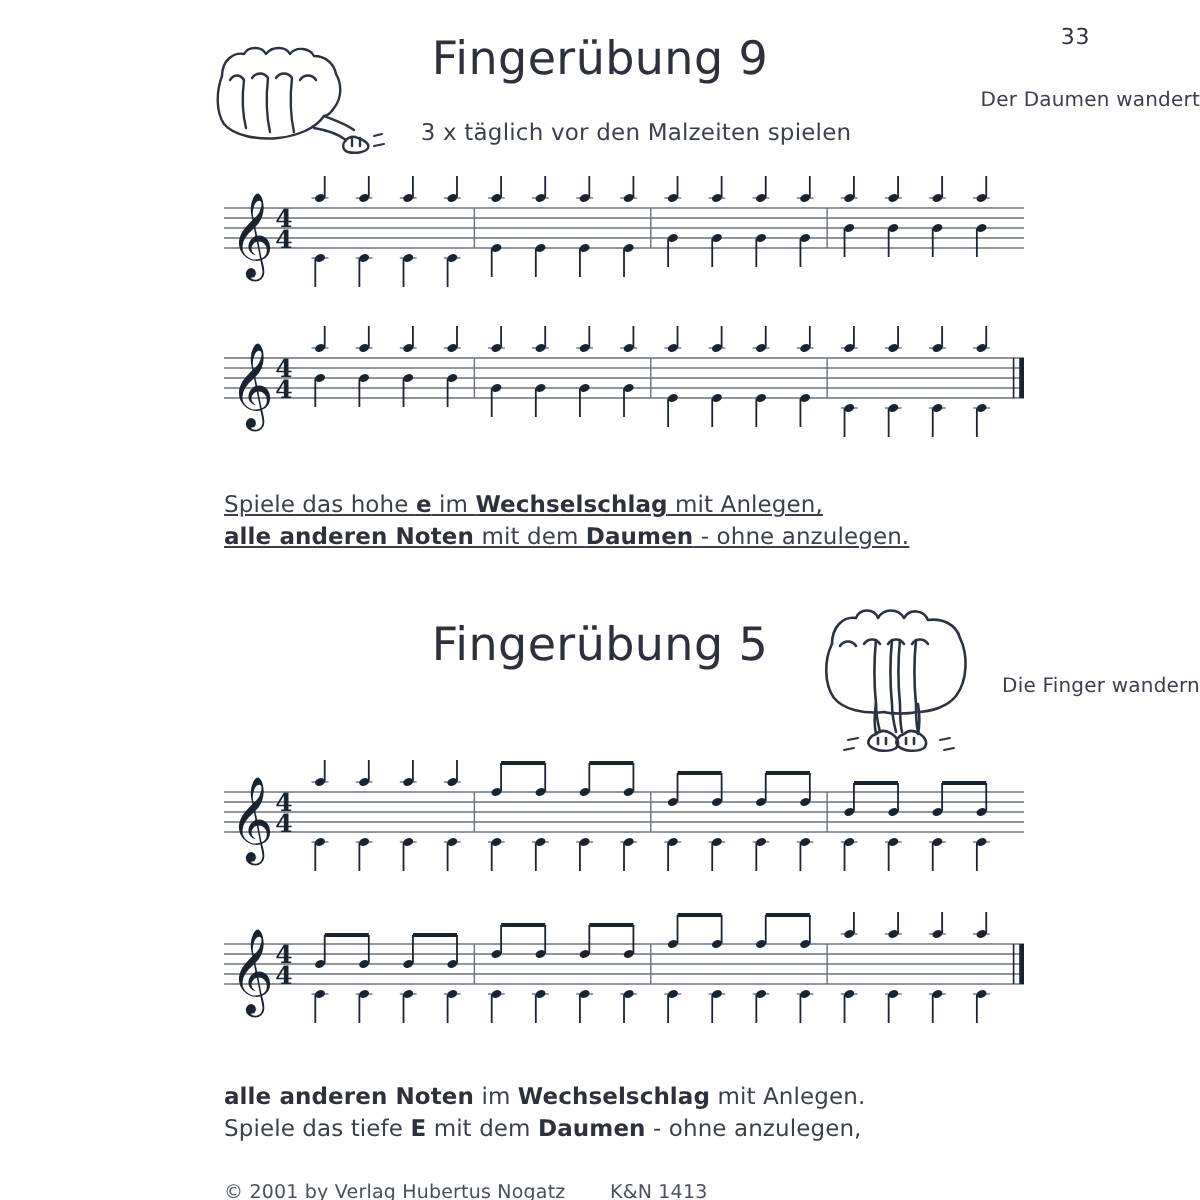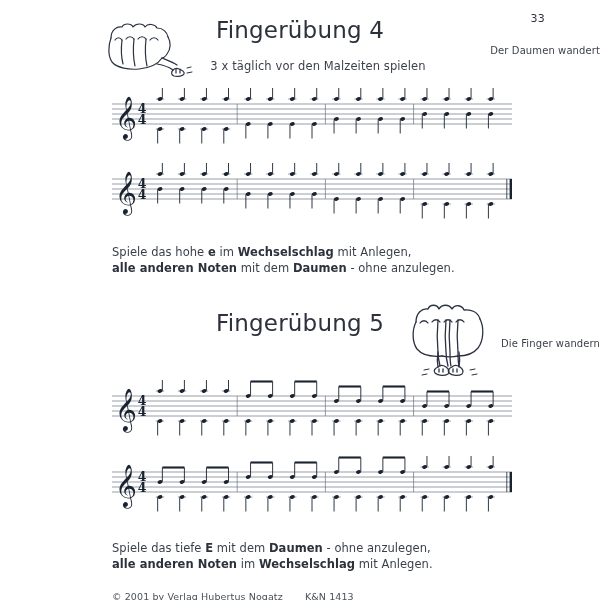--- a/index.html
+++ b/index.html
@@ -132,21 +132,21 @@
         <path d="M71,51 L71,55"></path>
         <path d="M75,51 L75,55"></path>
 
         <path d="M82,50 L86,49" stroke-width="1"></path>
         <path d="M82,55 L87,54" stroke-width="1"></path>
       </g>
     </svg>
   </div>
 
   <div class="ex-head" style="top:18px;">
-    <div class="ex-title">Fingerübung 4</div>
+    <div class="ex-title">Fingerübung 9</div>
     <div class="ex-sub1">Der Daumen wandert</div>
     <div class="ex-sub2">3 x täglich vor den Malzeiten spielen</div>
   </div>
 
   <div class="staff-wrap" style="left:112px; top:88px;">
     <svg id="sys0" width="400" height="68" viewBox="0 0 400 68">
         <g>
           <line x1="0" y1="16" x2="400" y2="16" stroke="#6b7280" stroke-width="0.7"></line>
           <line x1="0" y1="21" x2="400" y2="21" stroke="#6b7280" stroke-width="0.7"></line>
           <line x1="0" y1="26" x2="400" y2="26" stroke="#6b7280" stroke-width="0.7"></line>
@@ -359,21 +359,21 @@
           <line x1="226.7602564102564" y1="-3.5" x2="248.81153846153845" y2="-3.5" stroke="#1a2330" stroke-width="2.1" stroke-linecap="butt"></line>
           <line x1="270.8628205128205" y1="-3.5" x2="292.91410256410256" y2="-3.5" stroke="#1a2330" stroke-width="2.1" stroke-linecap="butt"></line>
           <line x1="314.96538461538466" y1="-3.5" x2="337.0166666666667" y2="-3.5" stroke="#1a2330" stroke-width="2.1" stroke-linecap="butt"></line>
           <line x1="359.06794871794875" y1="-3.5" x2="381.1192307692308" y2="-3.5" stroke="#1a2330" stroke-width="2.1" stroke-linecap="butt"></line>
           <line x1="394.8" y1="16" x2="394.8" y2="36" stroke="#1a2330" stroke-width="0.8"></line>
           <line x1="398.8" y1="16" x2="398.8" y2="36" stroke="#1a2330" stroke-width="2.4"></line>
         </g>
       </svg>
   </div>
 
-  <div class="instr" style="left:112px; top:245px;">
+  <div class="instr" style="left:112px; top:245px;text-decoration:underline;">
     <div>
       <span>Spiele das hohe </span><b>e</b><span> im </span><b>Wechselschlag</b><span> mit Anlegen,</span>
     </div>
     <div>
       <b>alle anderen Noten</b><span> mit dem </span><b>Daumen</b><span> - ohne anzulegen.</span>
     </div>
   </div>
 
   <div class="hand" style="left:408px; top:300px;">
     <svg width="92" height="80" viewBox="0 0 92 80">
@@ -638,24 +638,24 @@
           <line x1="314.96538461538466" y1="-3.5" x2="337.0166666666667" y2="-3.5" stroke="#1a2330" stroke-width="2.1" stroke-linecap="butt"></line>
           <line x1="359.06794871794875" y1="-3.5" x2="381.1192307692308" y2="-3.5" stroke="#1a2330" stroke-width="2.1" stroke-linecap="butt"></line>
           <line x1="394.8" y1="16" x2="394.8" y2="36" stroke="#1a2330" stroke-width="0.8"></line>
           <line x1="398.8" y1="16" x2="398.8" y2="36" stroke="#1a2330" stroke-width="2.4"></line>
         </g>
       </svg>
   </div>
 
   <div class="instr" style="left:112px; top:541px;">
     <div>
-      <span>Spiele das tiefe </span><b>E</b><span> mit dem </span><b>Daumen</b><span> - ohne anzulegen,</span>
+      <b>alle anderen Noten</b><span> im </span><b>Wechselschlag</b><span> mit Anlegen.</span>
     </div>
     <div>
-      <b>alle anderen Noten</b><span> im </span><b>Wechselschlag</b><span> mit Anlegen.</span>
+      <span>Spiele das tiefe </span><b>E</b><span> mit dem </span><b>Daumen</b><span> - ohne anzulegen,</span>
     </div>
   </div>
 
   <div class="footer">
     <span class="copy">© 2001 by Verlag Hubertus Nogatz</span>
     <span class="plate">K&amp;N 1413</span>
   </div>
 
 </div>
 

